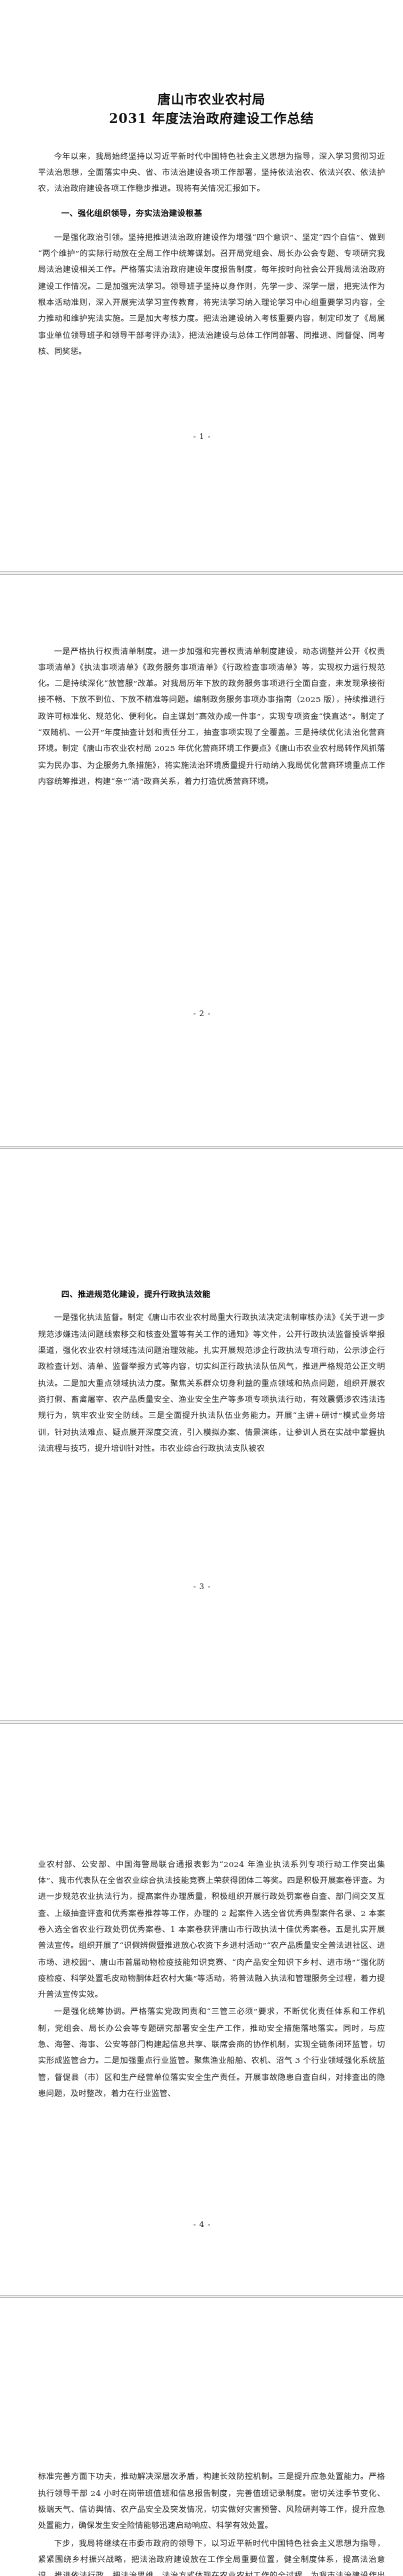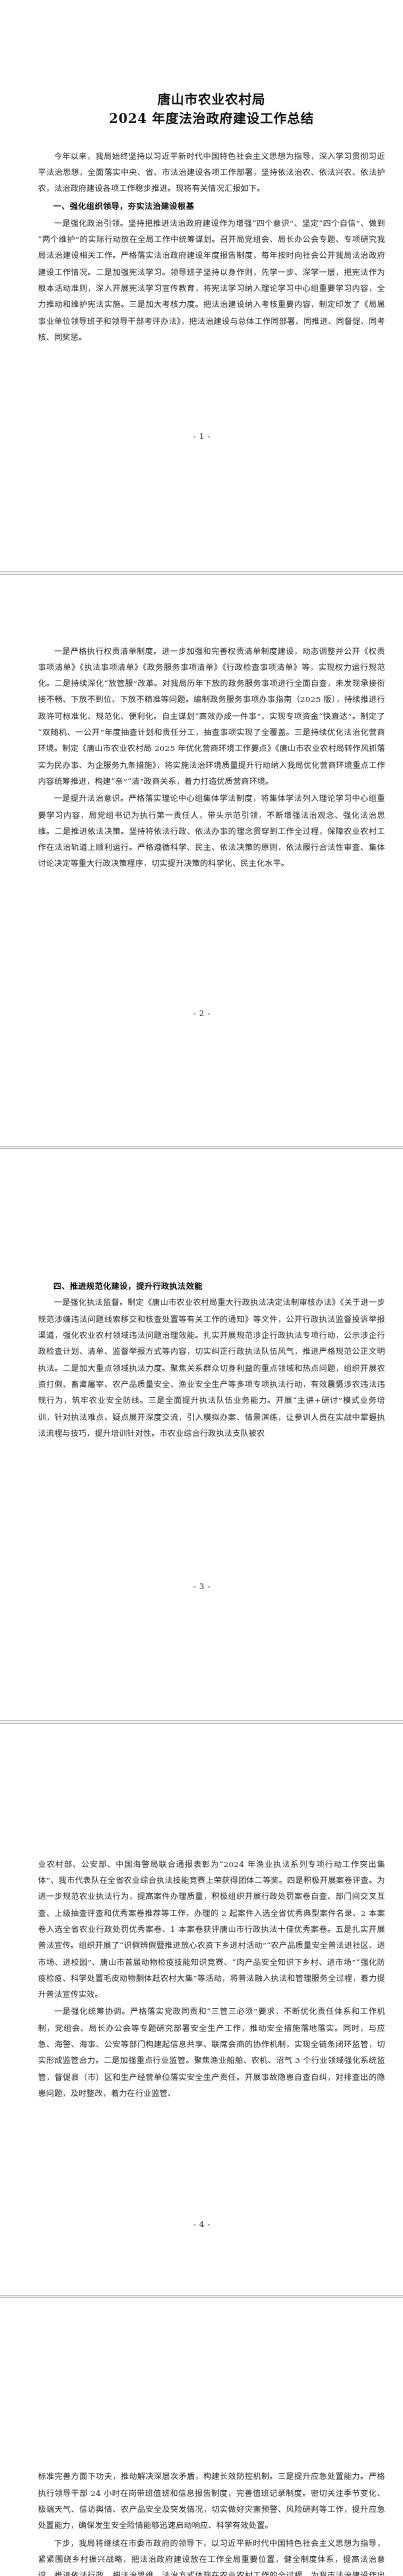--- a/index.html
+++ b/index.html
@@ -67,21 +67,21 @@
   .para.indent { text-indent: 2em; }
   .para.cont   { text-indent: 0; }
 
   .section-head {
     font-family: "DejaVu Sans", "Liberation Sans", sans-serif;
     font-weight: bold;
     font-size: 8.1px;
     line-height: 16.3px;
     color: #0b0b0b;
     text-indent: 2em;
-    margin: 0;
+    margin: 8px;
     letter-spacing: 0.2px;
   }
 
   
   .page-number {
     position: absolute;
     left: 0;
     right: 0;
     text-align: center;
     font-size: 7.7px;
@@ -90,32 +90,31 @@
     letter-spacing: 0.5px;
   }
 </style>
 </head>
 <body>
 
 <div id="doc-viewer">
     <div class="page" style="padding-top: 61px;">
       <h1 class="doc-title">
         <span class="title-line">唐山市农业农村局</span>
-        <span class="title-line">2024 年度法治政府建设工作总结</span>
+        <span class="title-line">2031 年度法治政府建设工作总结</span>
       </h1>
       <div class="title-spacer"></div>
       <p class="para indent">今年以来，我局始终坚持以习近平新时代中国特色社会主义思想为指导，深入学习贯彻习近平法治思想，全面落实中央、省、市法治建设各项工作部署，坚持依法治农、依法兴农、依法护农，法治政府建设各项工作稳步推进。现将有关情况汇报如下。</p>
       <p class="section-head">一、强化组织领导，夯实法治建设根基</p>
       <p class="para indent">一是强化政治引领。坚持把推进法治政府建设作为增强“四个意识”、坚定“四个自信”、做到“两个维护”的实际行动放在全局工作中统筹谋划。召开局党组会、局长办公会专题、专项研究我局法治建设相关工作。严格落实法治政府建设年度报告制度，每年按时向社会公开我局法治政府建设工作情况。二是加强宪法学习。领导班子坚持以身作则，先学一步、深学一层，把宪法作为根本活动准则，深入开展宪法学习宣传教育，将宪法学习纳入理论学习中心组重要学习内容，全力推动和维护宪法实施。三是加大考核力度。把法治建设纳入考核重要内容，制定印发了《局属事业单位领导班子和领导干部考评办法》，把法治建设与总体工作同部署、同推进、同督促、同考核、同奖惩。</p>
       <div class="page-number" style="bottom: 130px;">- 1 -</div>
     </div>
     <div class="page-gap"></div>
     <div class="page" style="padding-top: 68px;">
       <p class="para indent">一是严格执行权责清单制度。进一步加强和完善权责清单制度建设，动态调整并公开《权责事项清单》《执法事项清单》《政务服务事项清单》《行政检查事项清单》等，实现权力运行规范化。二是持续深化“放管服”改革。对我局历年下放的政务服务事项进行全面自查，未发现承接衔接不畅、下放不到位、下放不精准等问题。编制政务服务事项办事指南（2025 版），持续推进行政许可标准化、规范化、便利化。自主谋划“高效办成一件事”，实现专项资金“快直达”。制定了“双随机、一公开”年度抽查计划和责任分工，抽查事项实现了全覆盖。三是持续优化法治化营商环境。制定《唐山市农业农村局 2025 年优化营商环境工作要点》《唐山市农业农村局转作风抓落实为民办事、为企服务九条措施》，将实施法治环境质量提升行动纳入我局优化营商环境重点工作内容统筹推进，构建“亲”“清”政商关系，着力打造优质营商环境。</p>
-      <p class="para indent">一是提升法治意识。严格落实理论中心组集体学法制度，将集体学法列入理论学习中心组重要学习内容，局党组书记为执行第一责任人，带头示范引领，不断增强法治观念、强化法治思维。二是推进依法决策。坚持将依法行政、依法办事的理念贯穿到工作全过程，保障农业农村工作在法治轨道上顺利运行。严格遵循科学、民主、依法决策的原则，依法履行合法性审查、集体讨论决定等重大行政决策程序，切实提升决策的科学化、民主化水平。</p>
       <div class="page-number" style="bottom: 128px;">- 2 -</div>
     </div>
     <div class="page-gap"></div>
     <div class="page" style="padding-top: 129px;">
       <p class="section-head">四、推进规范化建设，提升行政执法效能</p>
       <p class="para indent">一是强化执法监督。制定《唐山市农业农村局重大行政执法决定法制审核办法》《关于进一步规范涉嫌违法问题线索移交和核查处置等有关工作的通知》等文件，公开行政执法监督投诉举报渠道，强化农业农村领域违法问题治理效能。扎实开展规范涉企行政执法专项行动，公示涉企行政检查计划、清单、监督举报方式等内容，切实纠正行政执法队伍风气，推进严格规范公正文明执法。二是加大重点领域执法力度。聚焦关系群众切身利益的重点领域和热点问题，组织开展农资打假、畜禽屠宰、农产品质量安全、渔业安全生产等多项专项执法行动，有效震慑涉农违法违规行为，筑牢农业安全防线。三是全面提升执法队伍业务能力。开展“主讲+研讨”模式业务培训，针对执法难点、疑点展开深度交流，引入模拟办案、情景演练，让参训人员在实战中掌握执法流程与技巧，提升培训针对性。市农业综合行政执法支队被农</p>
       <div class="page-number" style="bottom: 129px;">- 3 -</div>
     </div>
     <div class="page-gap"></div>
     <div class="page" style="padding-top: 132px;">

